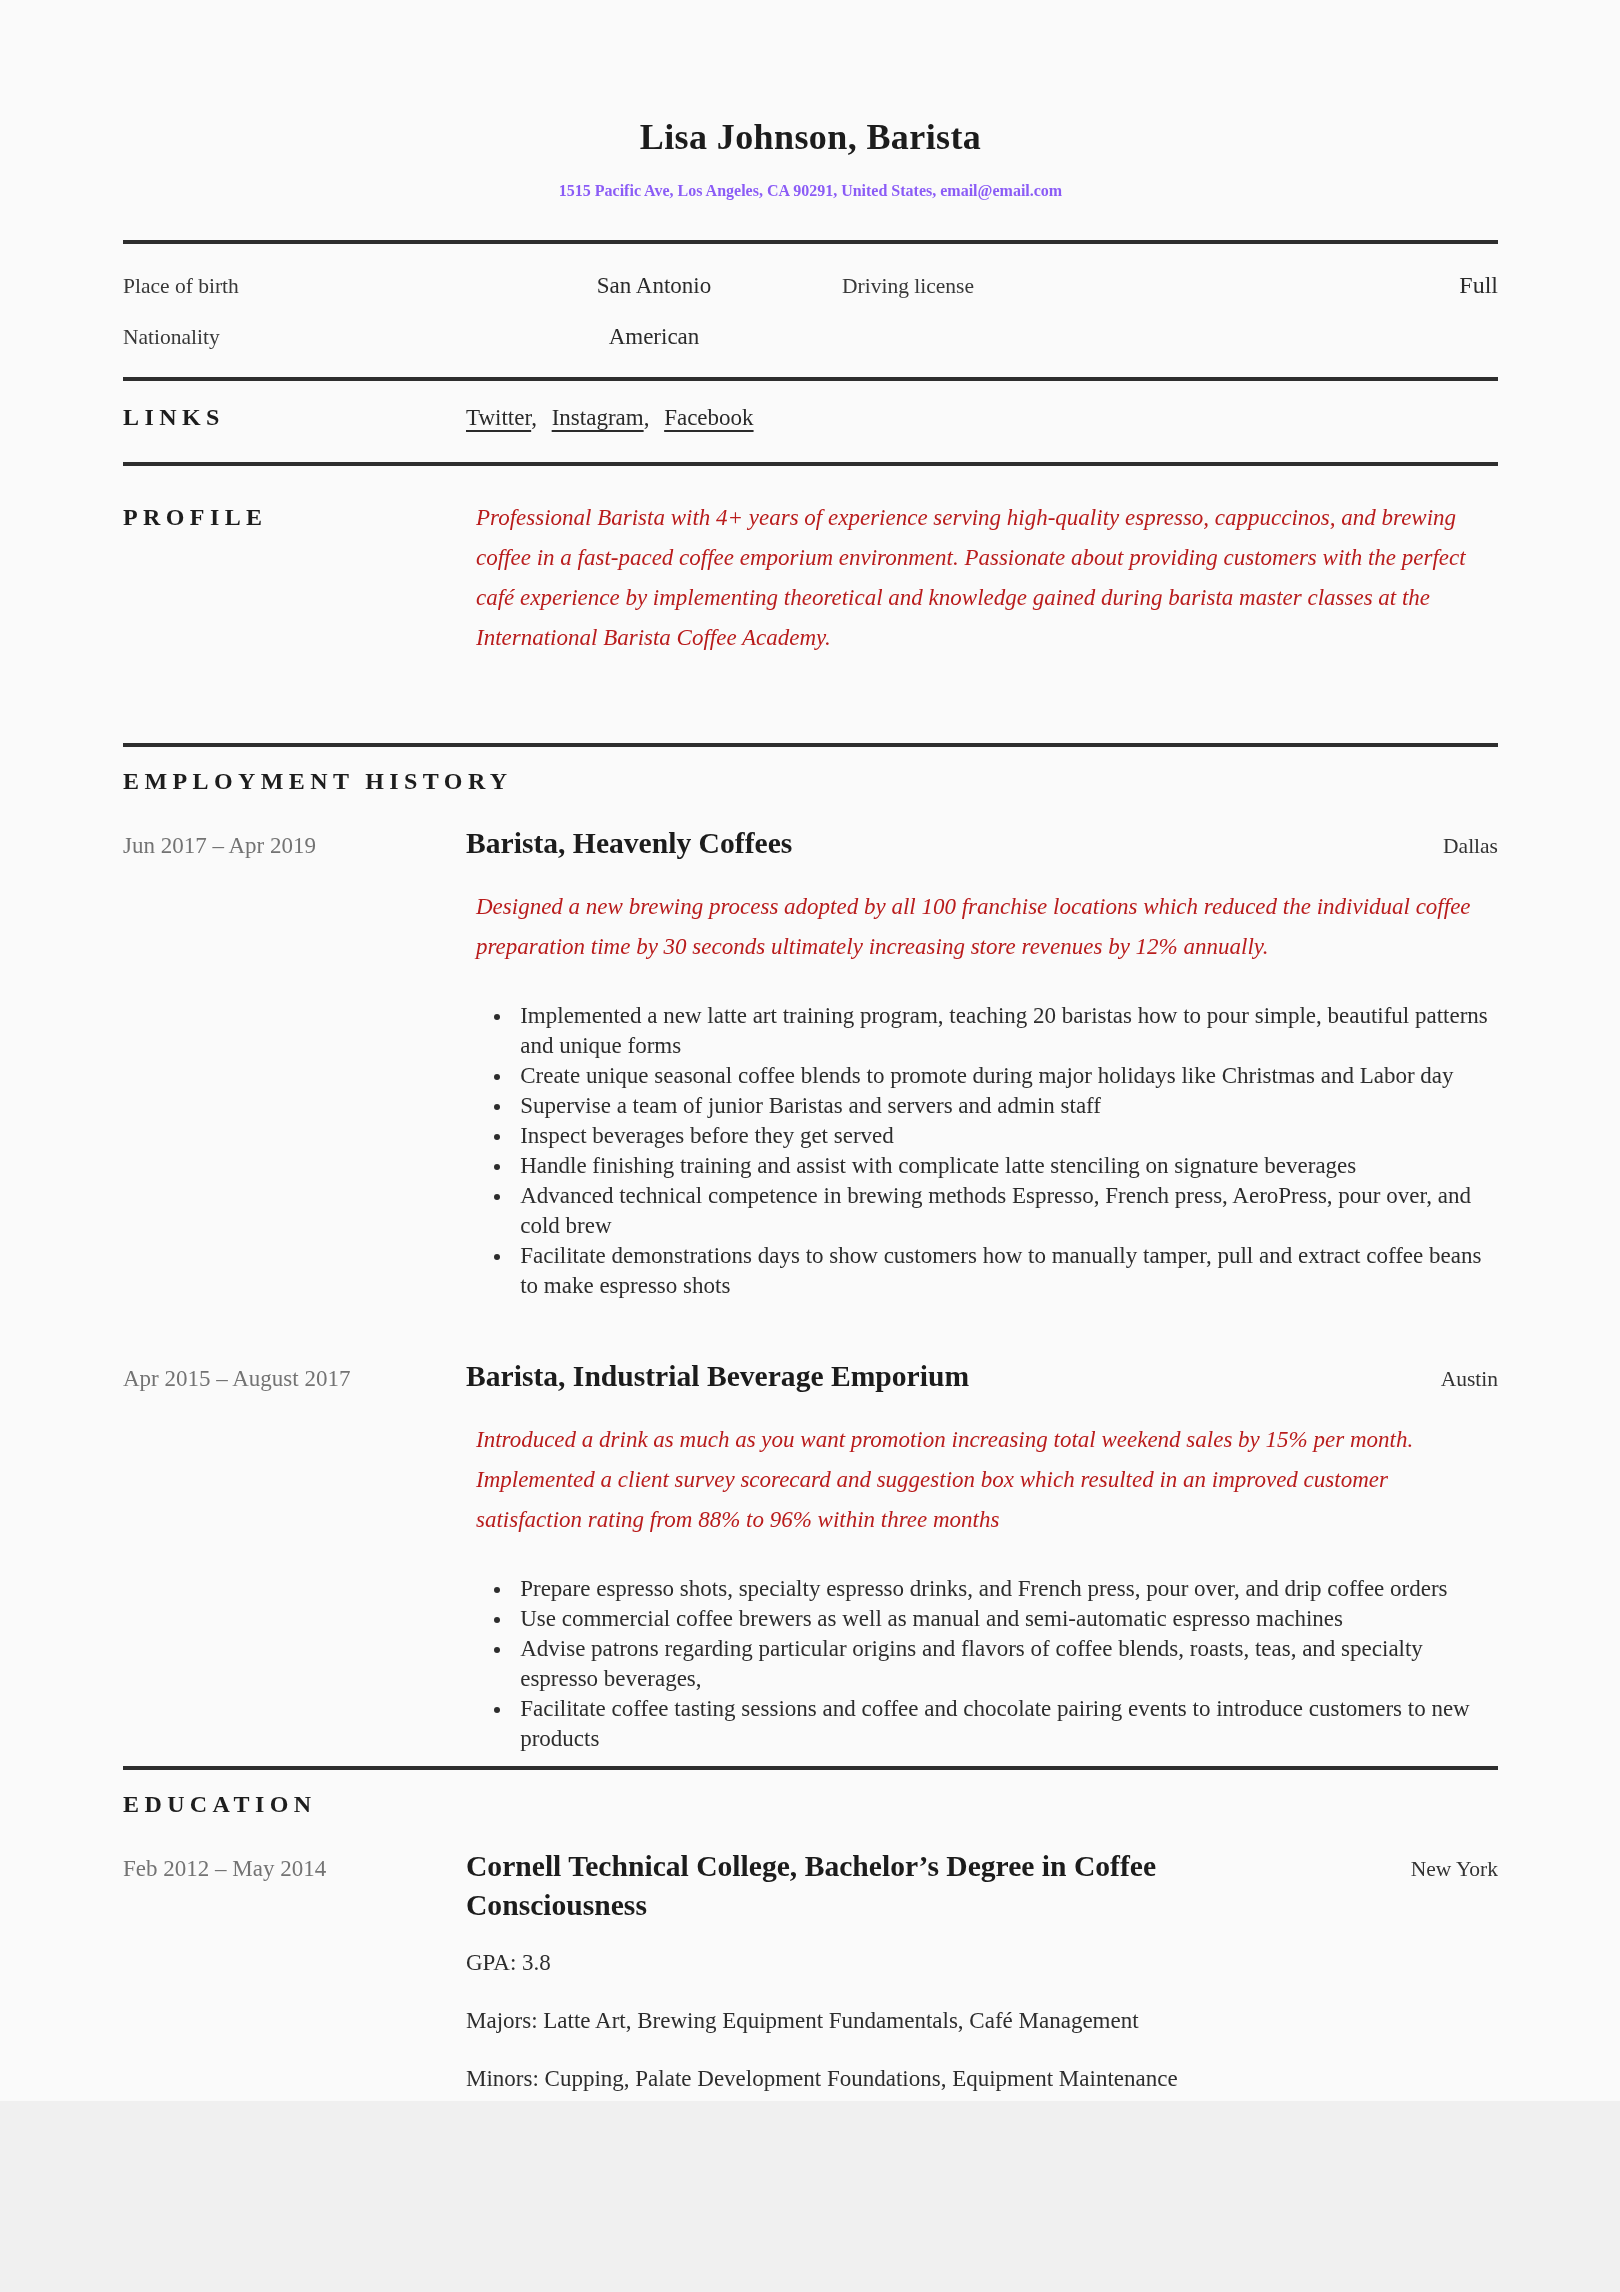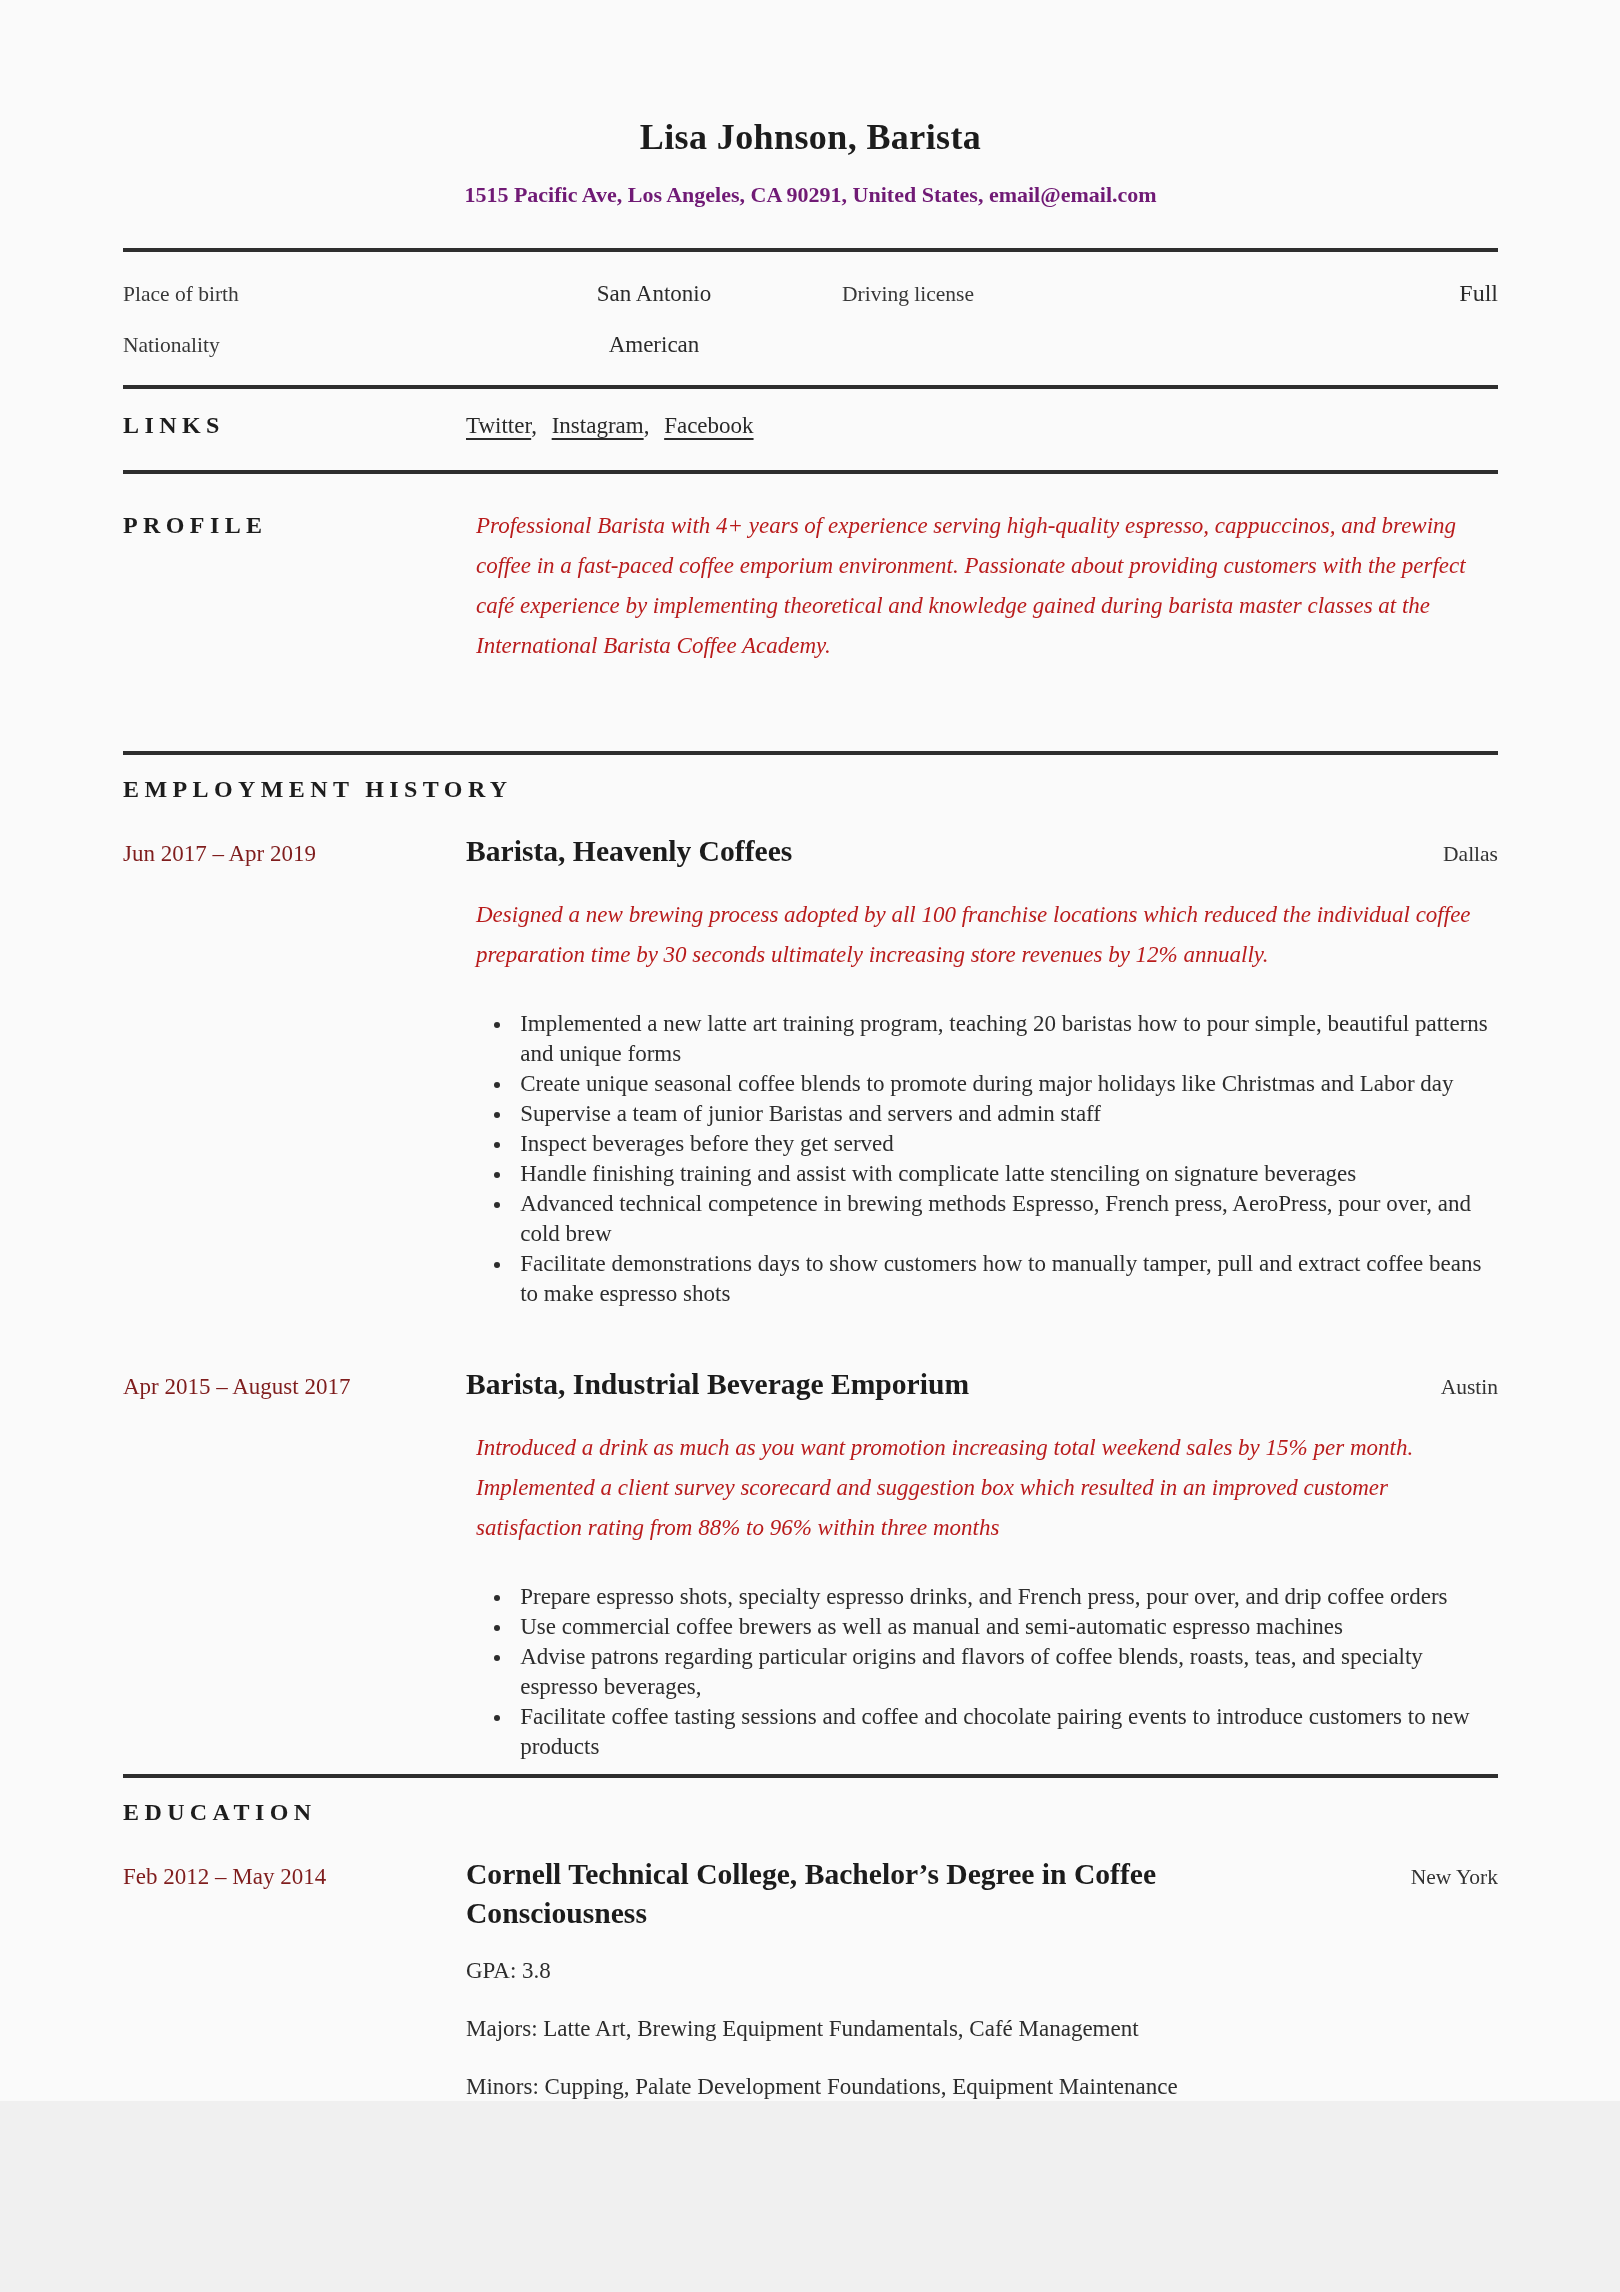--- a/index.html
+++ b/index.html
@@ -23,24 +23,24 @@
   .name {
     margin: 0;
     font-size: 36px;
     line-height: 1.2;
     font-weight: bold;
     color: #1c1c1c;
     letter-spacing: 0.4px;
   }
   .contact {
     margin: 21.5px 0 0 0;
-    font-size: 22px;
+    font-size: 16px;
     line-height: 1.3;
     font-weight: bold;
-    color: #701a75;
+    color: #8b5cf6;
     font-family: Liberation Serif, serif;
   }
 
   
   .divider {
     border: none;
     border-top: 4.5px solid #2e2e2e;
     margin: 0;
   }
   .divider-1 { margin-top: 39px; }
@@ -100,21 +100,21 @@
     max-width: 1008px;
   }
 
   
   .emp-heading { margin-top: 18px; }
   .entry-head {
     display: grid;
     grid-template-columns: 343px 1fr auto;
     align-items: first baseline;
   }
-  .entry-dates { font-size: 23px; color: #7f1d1d; line-height: 30px; }
+  .entry-dates { font-size: 23px; color: #737373; line-height: 30px; }
   .entry-title {
     margin: 0;
     font-size: 29.6px;
     line-height: 38px;
     font-weight: bold;
     color: #1c1c1c;
   }
   .entry-location { font-size: 21.5px; color: #333333; text-align: right; }
   .entry-body { margin-left: 343px; }
   .job-1 .entry-head { margin-top: 27px; }

